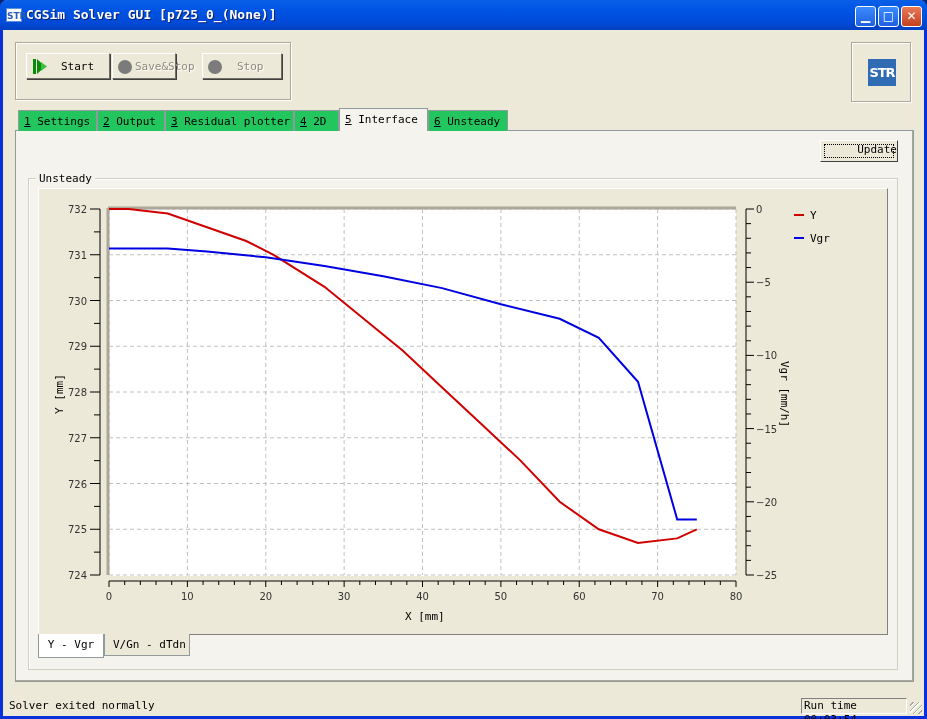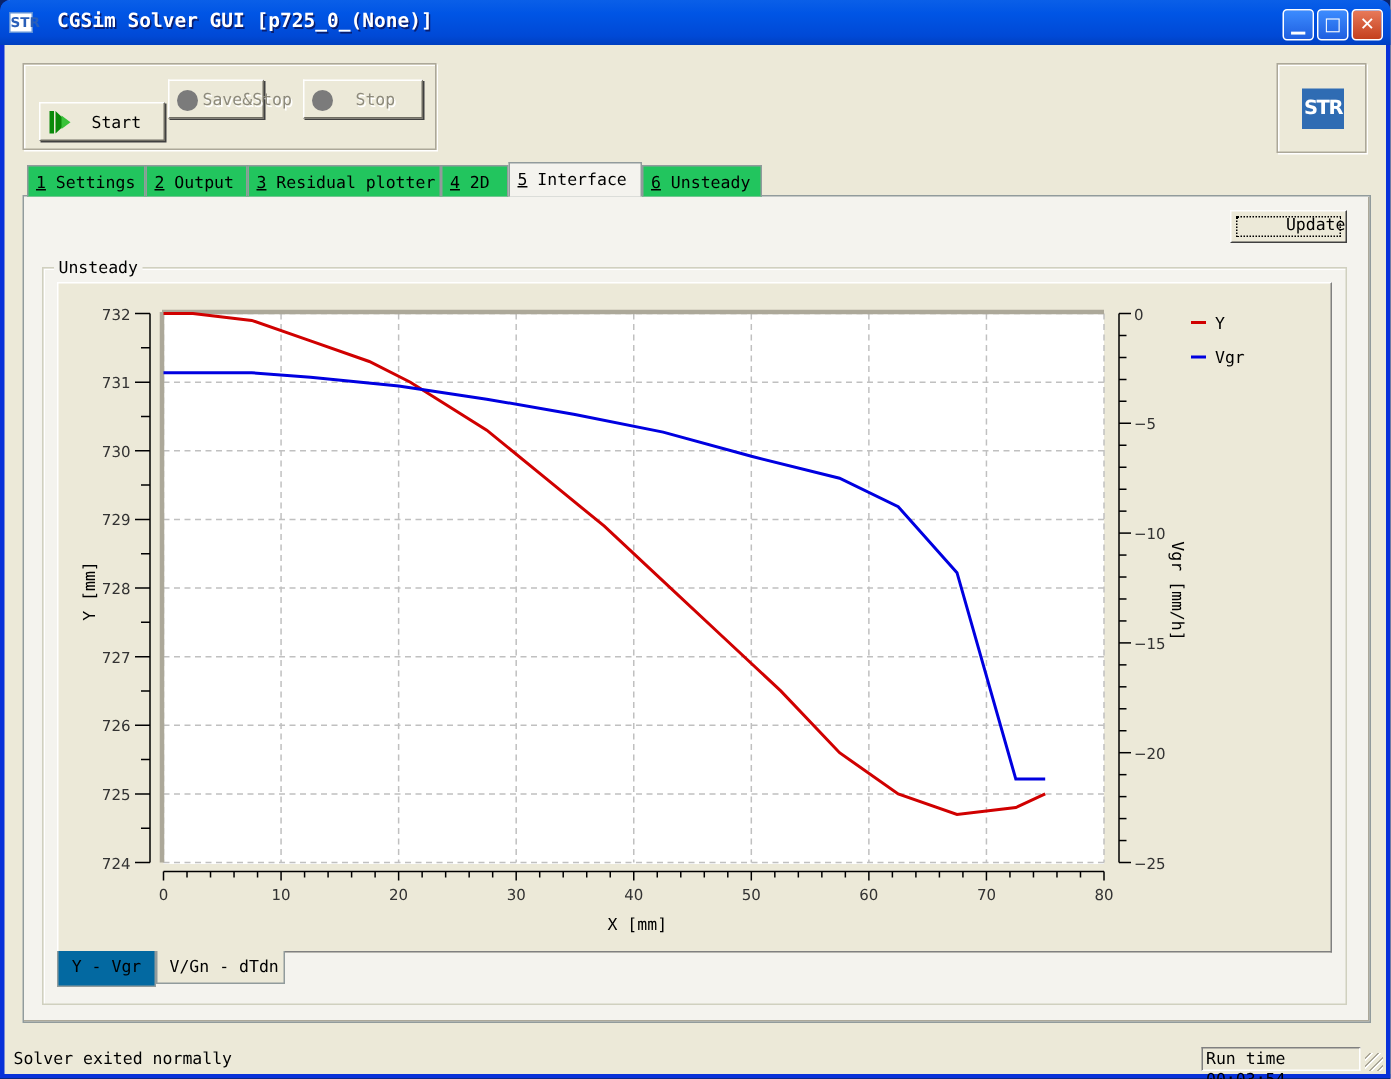--- a/index.html
+++ b/index.html
@@ -1,20 +1,20 @@
 <!DOCTYPE html>
 <html><head>
 <meta charset="utf-8">
 <style>
   * { box-sizing: border-box; }
   body { margin:0; width:927px; height:719px; overflow:hidden; font-family:"DejaVu Sans Mono","Liberation Mono",monospace; font-size:11px; background:#0a246a; }
   .window { position:absolute; left:0; top:0; width:927px; height:719px; background:#ece9d8; border:3px solid #0831d9; border-top:none; border-radius:7px 7px 0 0; }
   .titlebar { position:absolute; left:-3px; top:0; width:927px; height:30px; background:linear-gradient(#0a5fe8,#0055e5 30%,#0049d6 80%,#003fc0); border-radius:7px 7px 0 0; }
   .title-icon { position:absolute; left:6px; top:8px; width:16px; height:14px; background:#fff; color:#2a5fb8; font:bold 9px "DejaVu Sans",sans-serif; text-align:center; line-height:14px; border:1px solid #5d8fd8; }
-  .title-text { position:absolute; left:26px; top:7px; color:#fff; font:bold 13px "DejaVu Sans Mono",monospace; text-shadow:1px 1px #0a1e6e;margin-left:12px; }
+  .title-text { position:absolute; left:26px; top:7px; color:#fff; font:bold 13px "DejaVu Sans Mono",monospace; text-shadow:1px 1px #0a1e6e; }
   .tbtn { position:absolute; top:6px; width:21px; height:21px; border:1px solid #fff; border-radius:3px; background:linear-gradient(#3c8cff,#1f5fe0); color:#fff; text-align:center; font:bold 12px "DejaVu Sans",sans-serif; line-height:19px; }
   .tbtn.close { background:linear-gradient(#e87a5a,#c4401e); }
   .toolbox { position:absolute; left:15px; top:42px; width:276px; height:58px; border:1px solid #aca899; box-shadow:inset 1px 1px #fff, 1px 1px #fff; }
   .btn { position:absolute; height:26px; background:#ece9d8; border:1px solid; border-color:#fff #716f64 #716f64 #fff; box-shadow:1px 1px #404040; font-size:11px; display:flex; align-items:center; }
   .btn .lbl { position:absolute; }
   .btn.disabled .lbl { color:#8d8a7c; text-shadow:1px 1px #fff; }
   .dot { position:absolute; left:5px; top:6px; width:14px; height:14px; border-radius:50%; background:#7b7b7b; }
   .play { position:absolute; left:5px; top:4px; width:18px; height:17px; }
   .logo-box { position:absolute; left:851px; top:42px; width:60px; height:60px; border:1px solid #aca899; box-shadow:inset 1px 1px #fff, 1px 1px #fff; }
   .logo { position:absolute; left:16px; top:16px; width:28px; height:27px; background:#2f6cb3; color:#fff; font:bold 13px "DejaVu Sans",sans-serif; text-align:center; line-height:27px; letter-spacing:-1px; }
@@ -24,40 +24,40 @@
   .tab u { text-decoration:underline; }
   .tabpanel { position:absolute; left:15px; top:130px; width:899px; height:552px; border:1px solid #919b9c; background:#f4f3ee; box-shadow:inset -1px -1px #aca899; }
   .update-btn { position:absolute; left:820px; top:140px; width:78px; height:22px; border:1px solid; border-color:#fff #404040 #404040 #fff; background:#ece9d8; font-size:11px; text-align:right; line-height:18px; }
   .update-btn span.focus { position:absolute; left:3px; top:3px; right:3px; bottom:3px; border:1px dotted #000; }
   .group { position:absolute; left:28px; top:178px; width:870px; height:492px; border:1px solid #d0d0bf; box-shadow:inset 1px 1px #fff; }
   .group-label { position:absolute; left:36px; top:172px; background:#f4f3ee; padding:0 3px; font-size:11px; }
   .chart-frame { position:absolute; left:38px; top:188px; width:850px; height:447px; border:1px solid; border-color:#fff #808080 #808080 #fff; background:#ece9d8; }
   svg.chart { position:absolute; left:0; top:0; }
   .subtabs { position:absolute; left:38px; top:634px; }
   .subtab { position:absolute; top:0; height:22px; padding:4px 8px; border:1px solid #919b9c; border-top:none; background:#ece9d8; font-size:11px; white-space:nowrap; }
-  .subtab.active { background:#0369a1; height:24px; }
+  .subtab.active { background:#ffffff; height:24px; }
   .status-left { position:absolute; left:9px; top:699px; font-size:11px; }
   .status-right { position:absolute; left:801px; top:698px; width:106px; height:16px; border:1px solid; border-color:#808080 #fff #fff #808080; font-size:11px; padding-left:2px; line-height:14px; }
   .grip { position:absolute; left:910px; top:702px; width:12px; height:12px; background:repeating-linear-gradient(135deg, transparent 0 2px, #aca899 2px 3px, #fff 3px 4px); }
 </style>
 </head>
 <body>
 
 <div class="window">
   <div class="titlebar">
     <div class="title-icon">STR</div>
     <div class="title-text">CGSim Solver GUI [p725_0_(None)]</div>
     <div class="tbtn" style="left:855px"><span>▁</span></div>
     <div class="tbtn" style="left:878px"><span>□</span></div>
     <div class="tbtn close" style="left:901px"><span>✕</span></div>
   </div>
 </div>
 
 <div class="toolbox">
-  <div class="btn" style="left:10px;top:10px;width:84px;margin-top:15px;">
+  <div class="btn" style="left:10px;top:10px;width:84px;">
     <svg class="play" viewBox="0 0 18 17">
         <rect x="1" y="1" width="3" height="15" fill="#0a8a0a"></rect>
         <polygon points="5,1 13,8.5 5,16" fill="#0a8a0a"></polygon>
         <polygon points="9,4 15,8.5 9,13" fill="#39c239"></polygon>
       </svg>
     <span class="lbl" style="left:34px">Start</span>
   </div>
   <div class="btn disabled" style="left:96px;top:10px;width:64px;">
     <span class="dot"></span>
     <span class="lbl" style="left:22px">Save&amp;Stop</span>

